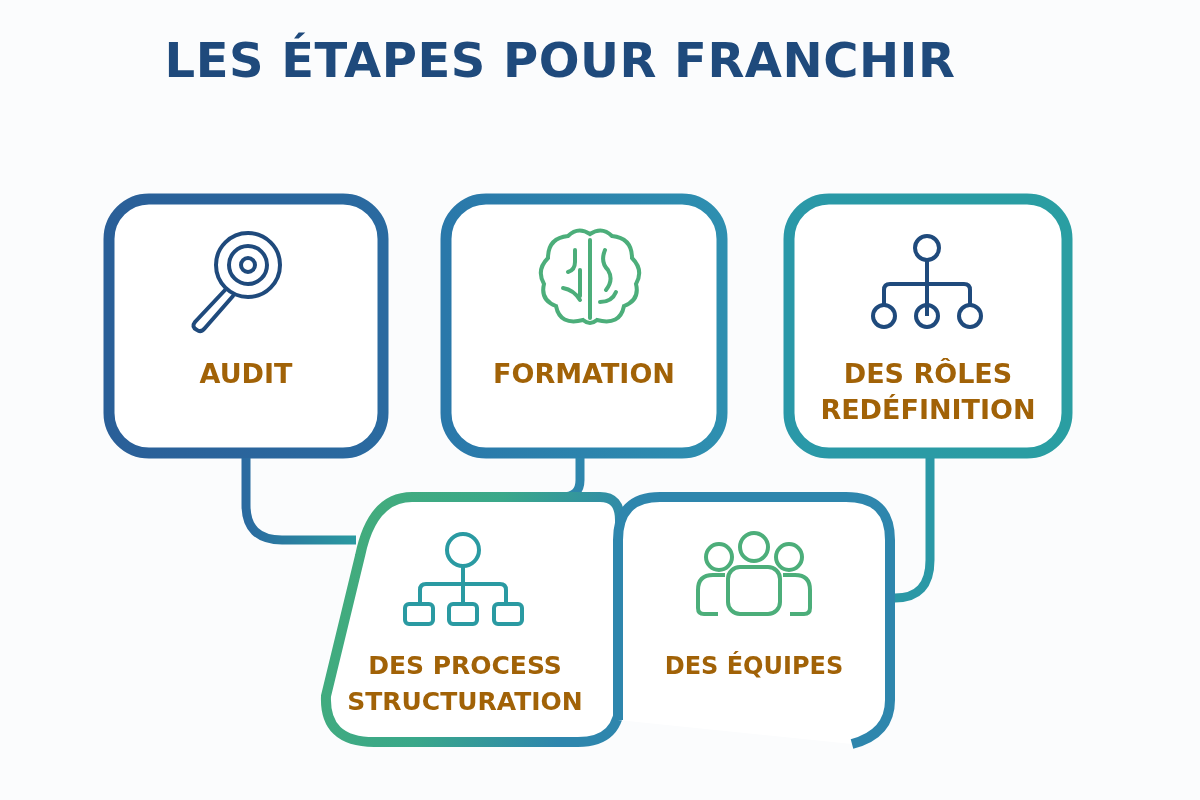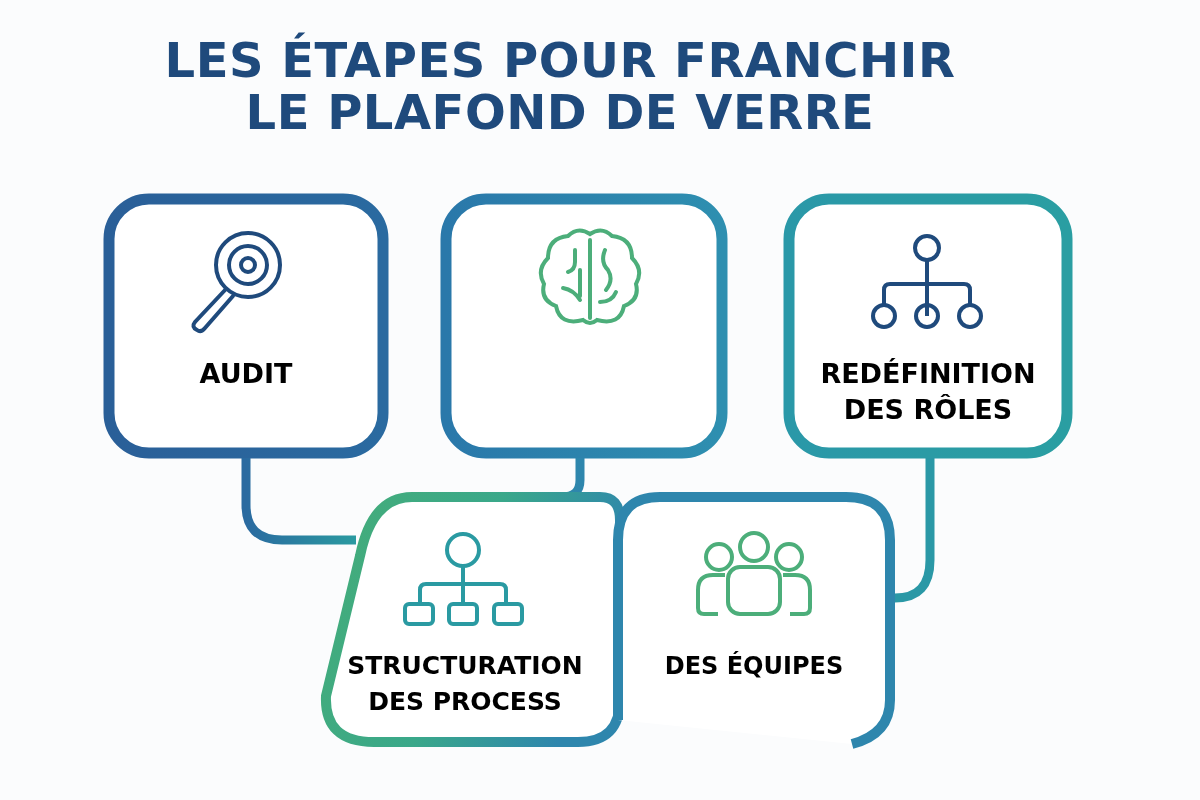--- a/index.html
+++ b/index.html
@@ -6,31 +6,30 @@
     body {
       width: 1200px; height: 800px; background: #fbfcfd; position: relative; overflow: hidden;
       font-family: "DejaVu Sans", "Liberation Sans", sans-serif;
     }
     .title {
       position: absolute; left: 0; top: 34px; width: 1120px; text-align: center;
       color: #1f4a7c; font-weight: bold; font-size: 48px; line-height: 52px; letter-spacing: 0.5px;
     }
     svg.canvas { position: absolute; left: 0; top: 0; }
     .label {
-      position: absolute; text-align: center; color: #000000; font-weight: bold;
+      position: absolute; text-align: center; color: #a16207; font-weight: bold;
       font-size: 27px; line-height: 36px; white-space: nowrap;
     }
     .label span { display: block; }
   </style>
 </head>
 <body>
 
 <div class="title">
   <div>LES ÉTAPES POUR FRANCHIR</div>
-  <div>LE PLAFOND DE VERRE</div>
 </div>
 
 <svg class="canvas" width="1200" height="800" viewBox="0 0 1200 800">
   <defs>
     <linearGradient id="gTop1" x1="0" y1="0" x2="1" y2="0">
       <stop offset="0" stop-color="#2a5f98"></stop>
         <stop offset="1" stop-color="#2a6aa0"></stop>
     </linearGradient>
     <linearGradient id="gTop2" x1="0" y1="0" x2="1" y2="0">
       <stop offset="0" stop-color="#2a78aa"></stop>
@@ -111,24 +110,25 @@
     <path d="M718 614 H704 Q698 614 698 608 V590 Q698 575 713 575 H725"></path>
     <path d="M790 614 H804 Q810 614 810 608 V590 Q810 575 795 575 H783"></path>
     <rect x="728" y="567" width="52" height="47" rx="12"></rect>
   </g>
 </svg>
 
 <div class="label" style="left:109px; top:356px; width:274px;">
   <span>AUDIT</span>
 </div>
 <div class="label" style="left:446px; top:356px; width:276px;">
+  <span>FORMATION</span>
 </div>
 <div class="label" style="left:789px; top:356px; width:278px;">
+  <span>DES RÔLES</span>
   <span>REDÉFINITION</span>
-  <span>DES RÔLES</span>
 </div>
 <div class="label" style="left:340px; top:648px; width:250px; font-size:25px;">
+  <span>DES PROCESS</span>
   <span>STRUCTURATION</span>
-  <span>DES PROCESS</span>
 </div>
 <div class="label" style="left:628px; top:648px; width:252px; font-size:24px;">
   <span>DES ÉQUIPES</span>
 </div>
 
 </body></html>

